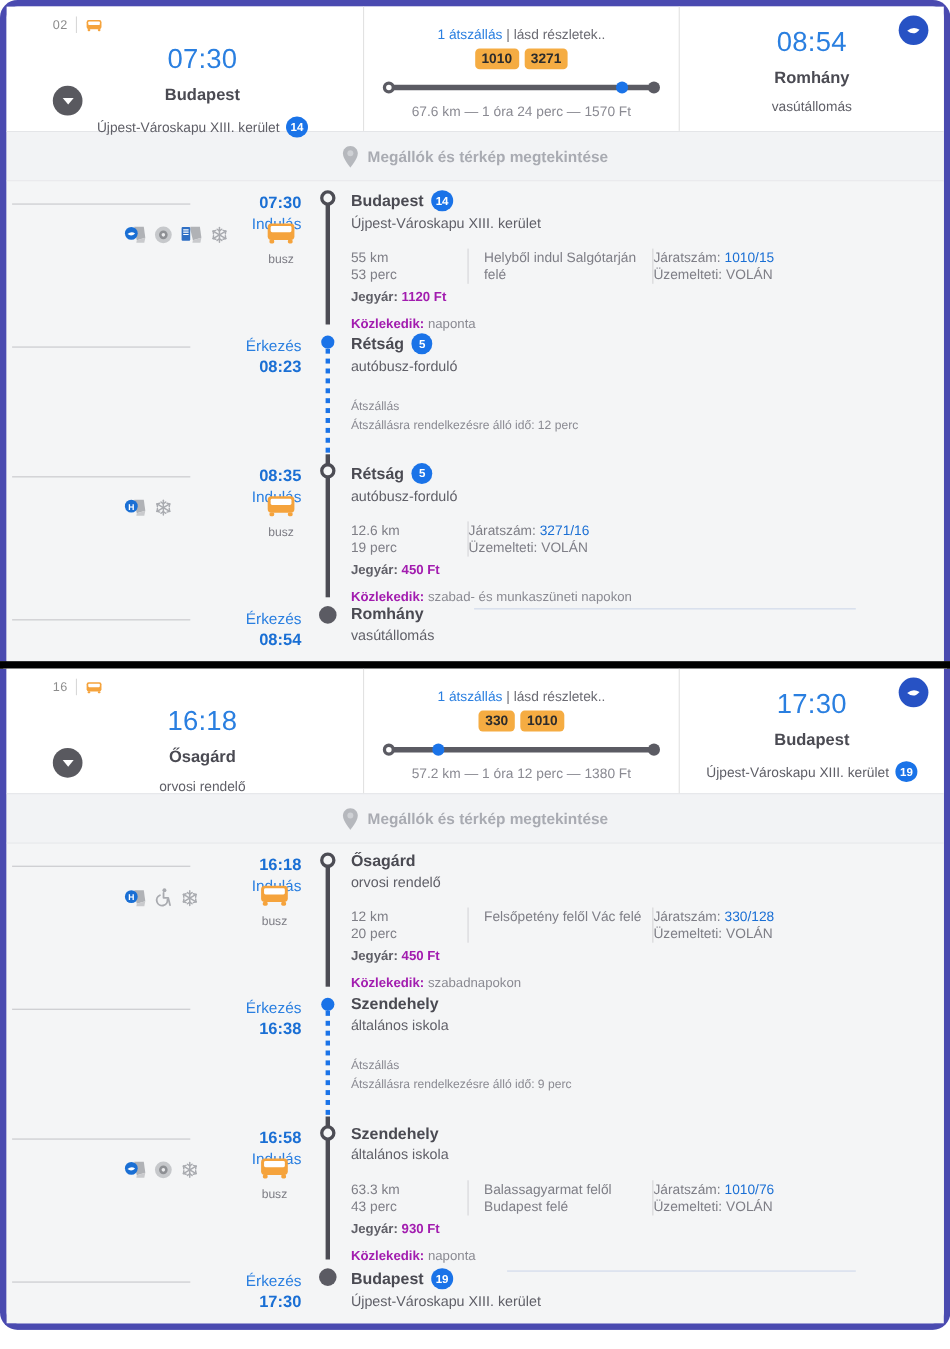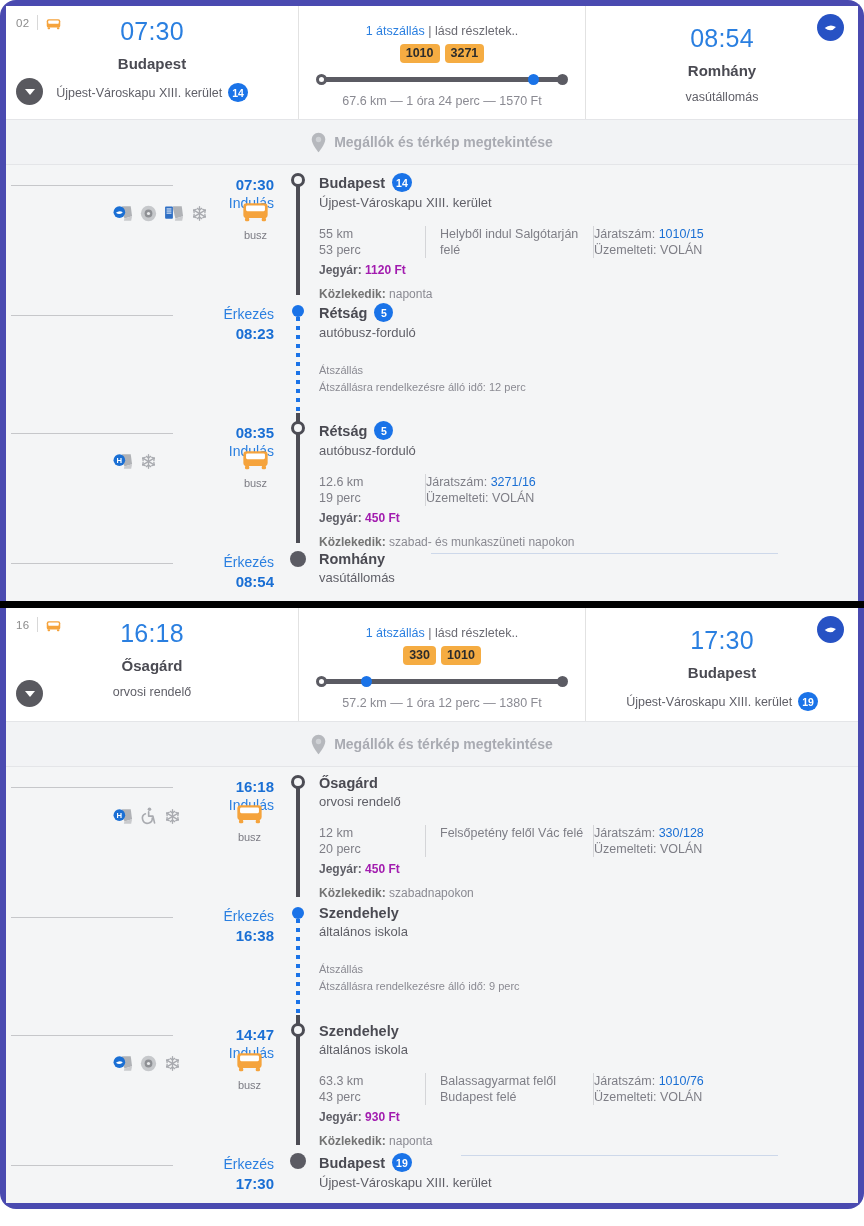--- a/index.html
+++ b/index.html
@@ -45,21 +45,22 @@
   .jhead {
     display: flex;
     height: 113px;
     background: #ffffff;
     position: relative;
   }
   .jhead .col-left {
     width: 293px;
     position: relative;
     border-right: 1px solid #e2e2e2;
-    padding-top: 1px;
+    padding-top: 24px;
+    margin-left: 32px;
   }
   .jhead .col-mid {
     width: 287px;
     position: relative;
     border-right: 1px solid #e2e2e2;
     padding-top: 8px;
   }
   .jhead .col-right {
     flex: 1;
     position: relative;
@@ -392,21 +393,21 @@
     font-size: 12px;
     color: #5f5f67;
     font-weight: bold;
   }
   .fare .v { color: #a21caf; }
   .runs {
     margin-top: 10px;
     font-size: 12px;
     color: #8a8a92;
   }
-  .runs b { color: #737373; }
+  .runs b { color: #a21caf; }
   .jnum .v { color: #1a6fd4; }
 
   .transfer-note {
     font-size: 11px;
     color: #8a8a92;
     line-height: 17px;
   }
   .blue-rule {
     position: absolute;
     height: 1px;
@@ -919,21 +920,21 @@
         <svg width="27" height="22" viewBox="0 0 20 16">
         <rect x="1" y="1.5" width="18" height="11" rx="2.5" fill="#f5a33c"></rect>
         <rect x="3" y="3.2" width="14" height="4.2" rx="1" fill="#ffffff"></rect>
         <rect x="2.2" y="12.3" width="3.2" height="2.6" rx="1" fill="#f5a33c"></rect>
         <rect x="14.6" y="12.3" width="3.2" height="2.6" rx="1" fill="#f5a33c"></rect>
       </svg>
         <div class="buslabel">busz</div>
       </div>
     </div>
     <div class="col-time">
-      <div class="t">14:47</div>
+      <div class="t">16:58</div>
       <div class="lbl">Indulás</div>
     </div>
     <div class="col-axis">
       <div class="axis-line" style="top:0;height:130px"></div>
       <div class="node-ring" style="top:8px"></div>
     </div>
     <div class="col-info">
       <div class="stoprow">
         <span class="nm">Szendehely</span>
 

